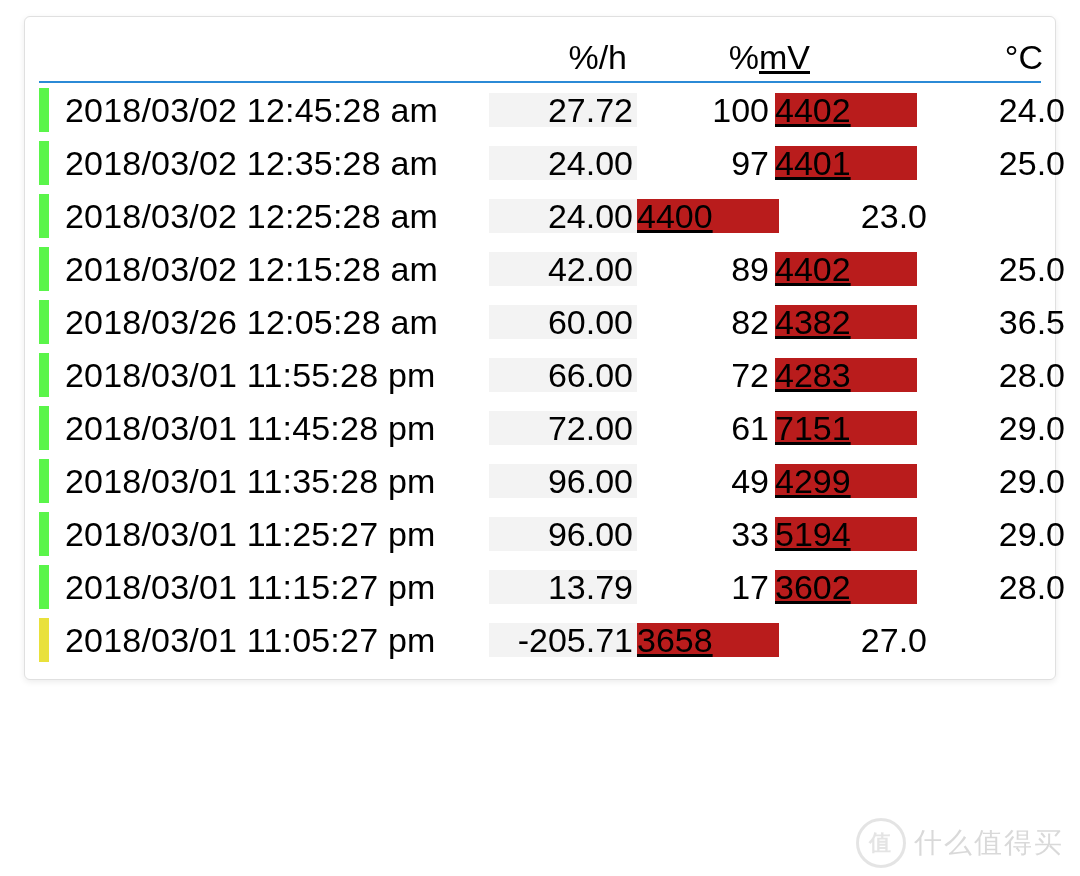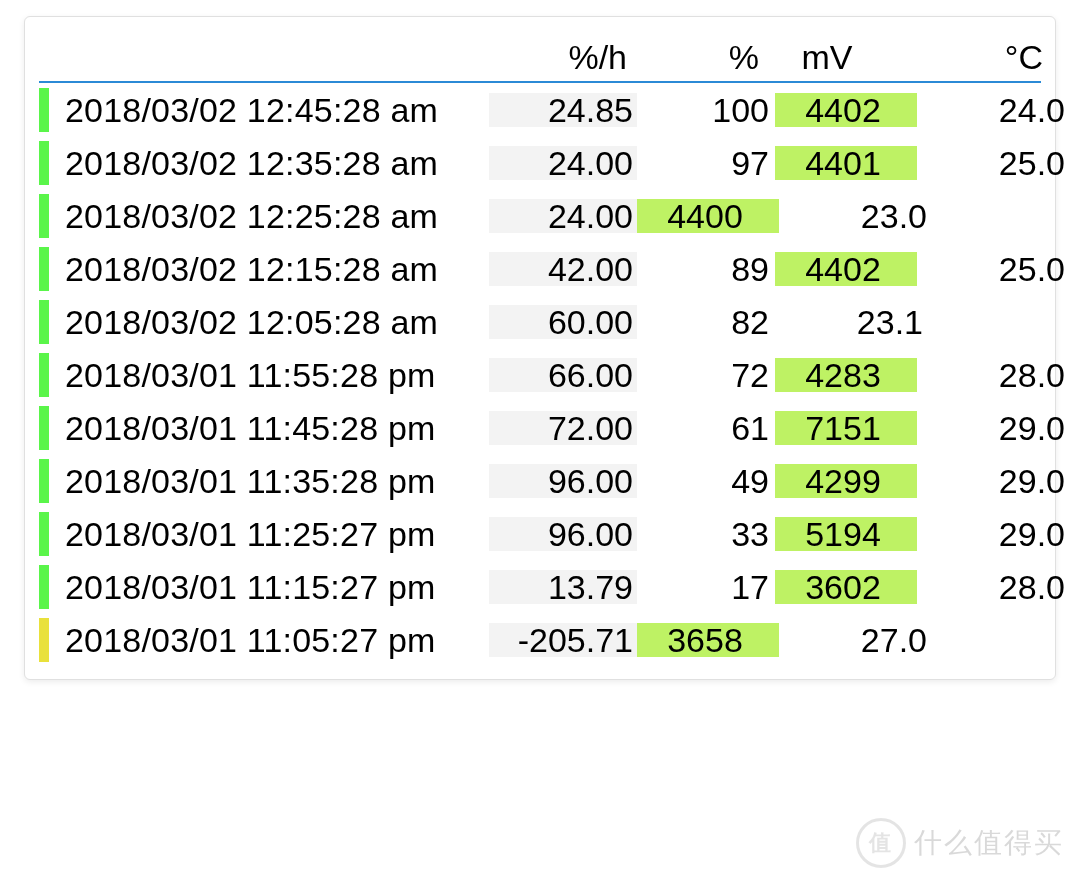--- a/index.html
+++ b/index.html
@@ -23,21 +23,21 @@
     box-shadow: 0 2px 6px rgba(0,0,0,0.08);
     box-sizing: border-box;
     padding: 8px 14px 14px 14px;
   }
 
   
   .col-status { width: 20px; flex: 0 0 20px; }
   .col-ts     { width: 424px; flex: 0 0 424px; text-align: left; }
   .col-rate   { width: 144px; flex: 0 0 144px; text-align: right; }
   .col-pct    { width: 132px; flex: 0 0 132px; text-align: right; }
-  .col-mv     { width: 136px; flex: 0 0 136px; text-align: center; }
+  .col-mv     { width: 136px; flex: 0 0 136px; text-align: left; text-decoration: underline; }
   .col-temp   { width: 148px; flex: 0 0 148px; text-align: right; }
 
   .header-row {
     display: flex;
     align-items: flex-end;
     height: 52px;
     border-bottom: 2px solid #2b8ad6;
     font-size: 34px;
     color: #000;
     padding-bottom: 4px;
@@ -54,21 +54,21 @@
 
   .status-bar {
     width: 10px;
     height: 44px;
     border-radius: 0;
   }
 
   .ts-cell { padding-left: 6px; white-space: nowrap; letter-spacing: 0.2px; }
 
   .rate-cell { background: #f3f3f3; padding-right: 4px; }
-  .mv-cell   { background: #bef264; padding-right: 6px; }
+  .mv-cell   { background: #b91c1c; padding-right: 6px; }
   .pct-cell  { padding-right: 6px; }
   .temp-cell { padding-right: 4px; }
 
   .watermark {
     position: absolute;
     right: 16px;
     bottom: 8px;
     display: flex;
     align-items: center;
     opacity: 0.22;
@@ -99,21 +99,21 @@
     <div class="col-mv">mV</div>
     <div class="col-temp">°C</div>
   </div>
 
   <div id="rows-container">
       <div class="data-row">
         <div class="col-status">
           <div class="status-bar" style="background: rgb(90, 245, 74);"></div>
         </div>
         <div class="col-ts ts-cell">2018/03/02 12:45:28 am</div>
-        <div class="col-rate rate-cell">24.85</div>
+        <div class="col-rate rate-cell">27.72</div>
         <div class="col-pct pct-cell">100</div>
         <div class="col-mv mv-cell">4402</div>
         <div class="col-temp temp-cell">24.0</div>
       </div>
       <div class="data-row">
         <div class="col-status">
           <div class="status-bar" style="background: rgb(90, 245, 74);"></div>
         </div>
         <div class="col-ts ts-cell">2018/03/02 12:35:28 am</div>
         <div class="col-rate rate-cell">24.00</div>
@@ -137,24 +137,25 @@
         <div class="col-ts ts-cell">2018/03/02 12:15:28 am</div>
         <div class="col-rate rate-cell">42.00</div>
         <div class="col-pct pct-cell">89</div>
         <div class="col-mv mv-cell">4402</div>
         <div class="col-temp temp-cell">25.0</div>
       </div>
       <div class="data-row">
         <div class="col-status">
           <div class="status-bar" style="background: rgb(90, 245, 74);"></div>
         </div>
-        <div class="col-ts ts-cell">2018/03/02 12:05:28 am</div>
+        <div class="col-ts ts-cell">2018/03/26 12:05:28 am</div>
         <div class="col-rate rate-cell">60.00</div>
         <div class="col-pct pct-cell">82</div>
-        <div class="col-temp temp-cell">23.1</div>
+        <div class="col-mv mv-cell">4382</div>
+        <div class="col-temp temp-cell">36.5</div>
       </div>
       <div class="data-row">
         <div class="col-status">
           <div class="status-bar" style="background: rgb(90, 245, 74);"></div>
         </div>
         <div class="col-ts ts-cell">2018/03/01 11:55:28 pm</div>
         <div class="col-rate rate-cell">66.00</div>
         <div class="col-pct pct-cell">72</div>
         <div class="col-mv mv-cell">4283</div>
         <div class="col-temp temp-cell">28.0</div>

